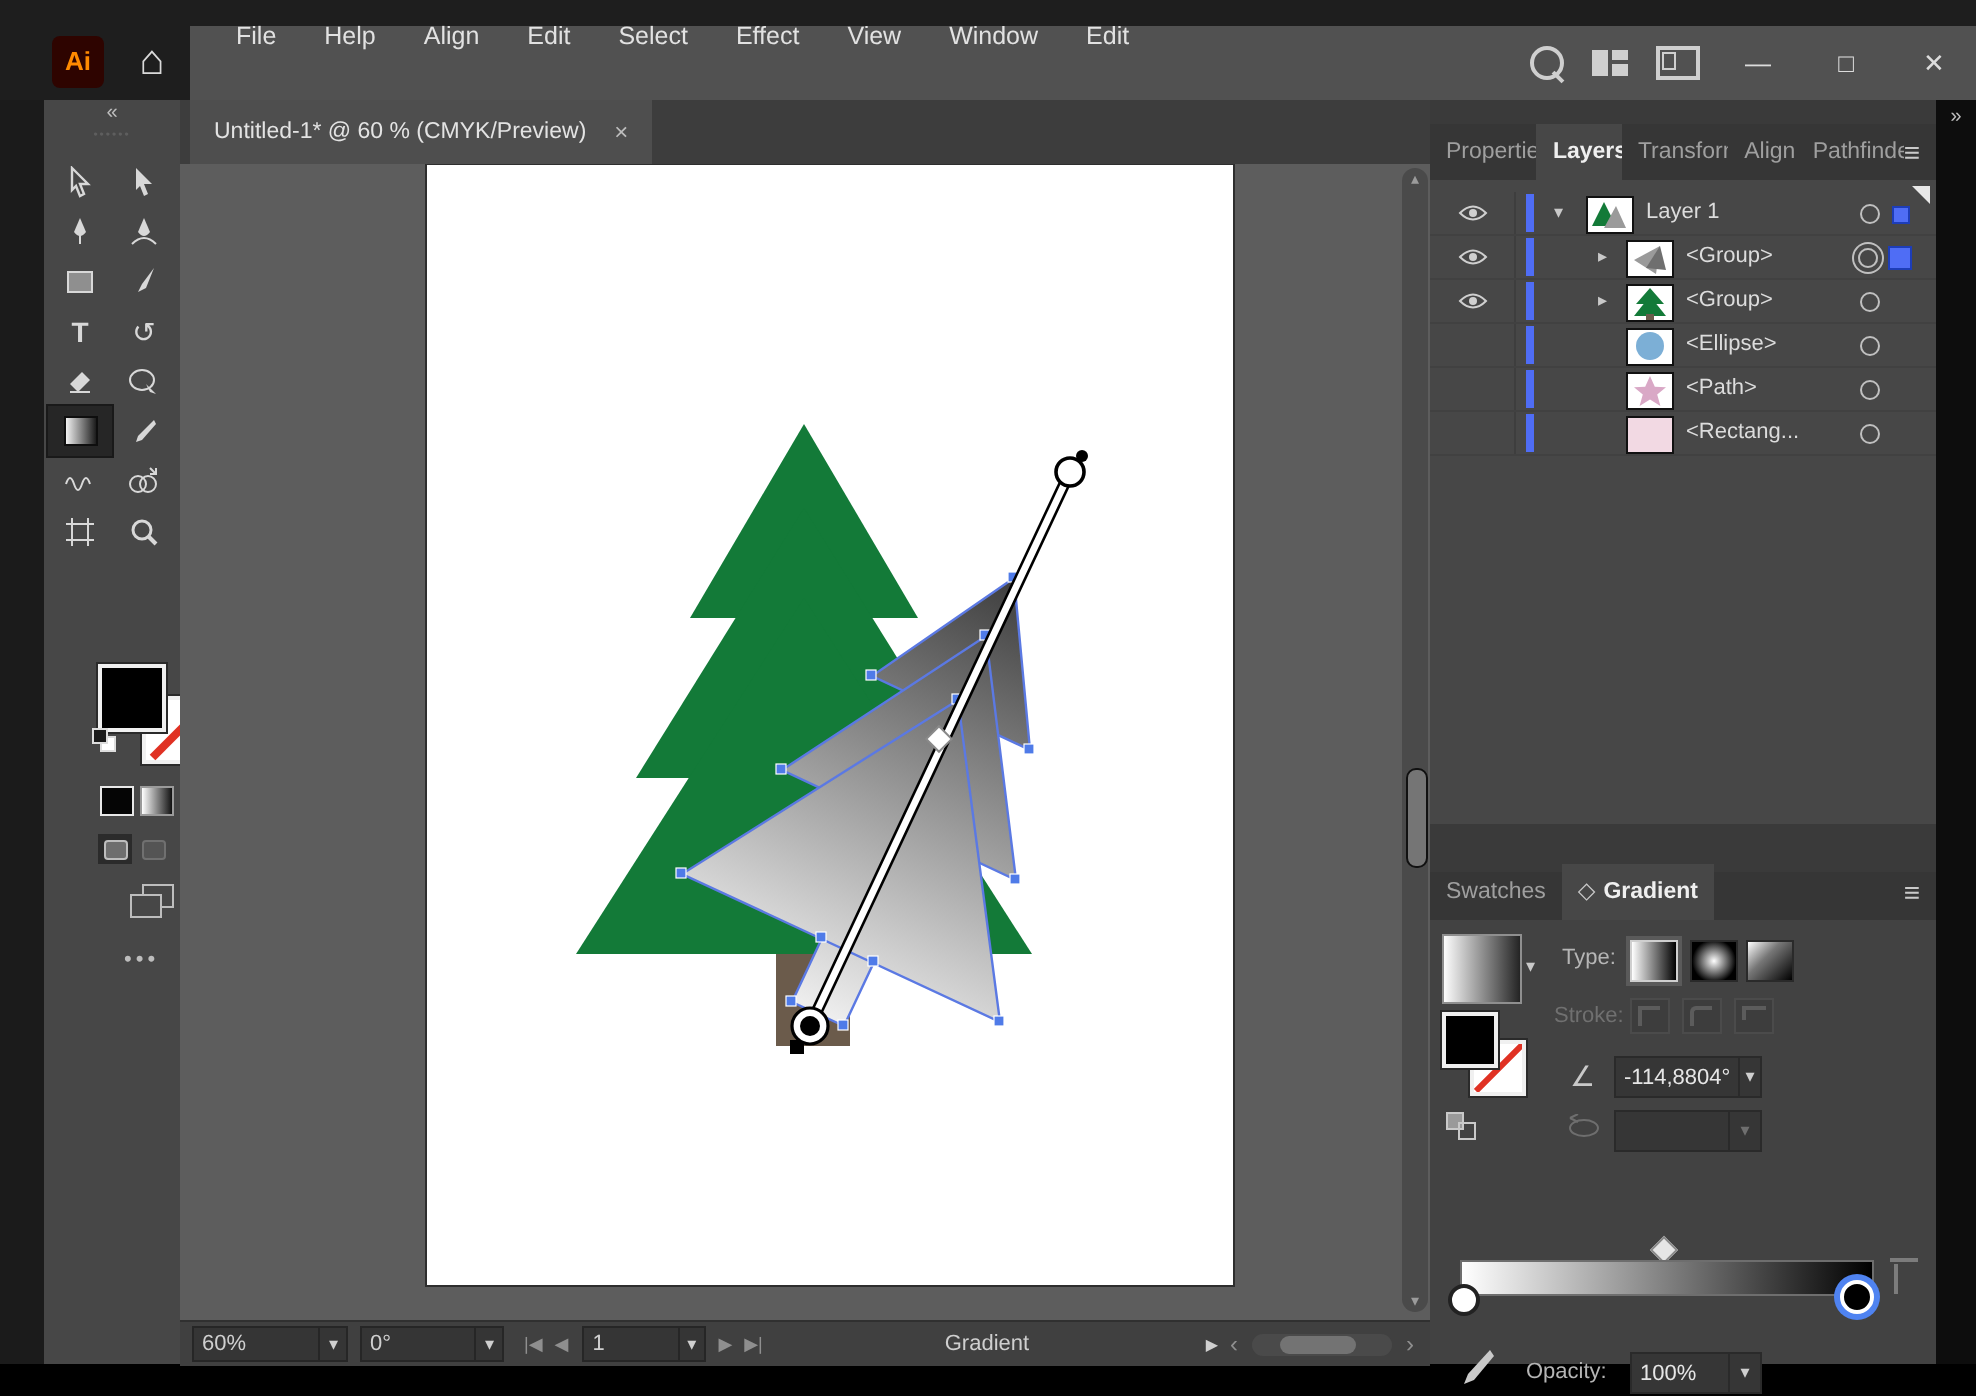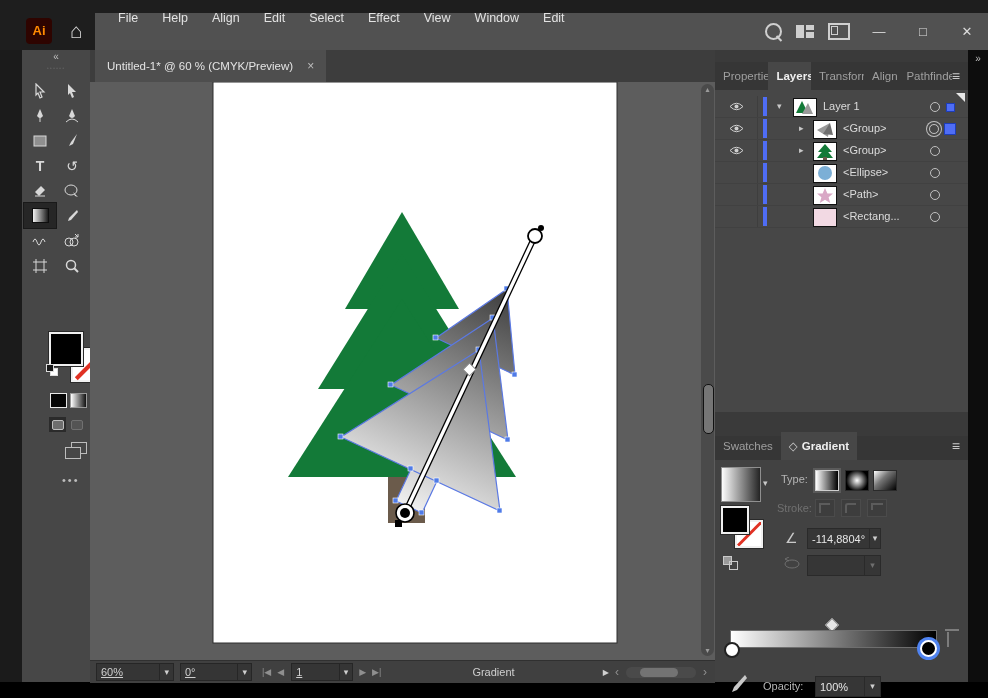--- a/index.html
+++ b/index.html
@@ -59,21 +59,21 @@
   .doc-tab .lbl{color:#e3e3e3;font-size:11.5px;}
   .doc-tab .x{color:#bdbdbd;font-size:12px;}
   .canvas{left:90px;top:82px;width:625px;height:578px;background:#5d5d5d;overflow:hidden;}
   .canvas svg{position:absolute;left:0;top:0;}
   .vscroll{position:absolute;right:1px;top:2px;width:13px;height:572px;background:#4a4a4a;border-radius:7px;}
   .vscroll .arr{position:absolute;left:0;width:13px;text-align:center;color:#9b9b9b;font-size:8px;}
   .vscroll .thumb{position:absolute;left:2px;top:300px;width:9px;height:48px;background:#757575;border-radius:5px;}
   .statusbar{left:90px;top:660px;width:625px;height:22px;background:#404040;border-top:1px solid #303030;
              display:flex;align-items:center;font-size:11px;color:#cfcfcf;}
   .combo{background:#353535;border:1px solid #262626;height:16px;display:flex;align-items:center;padding:0 4px;gap:6px;}
-  .combo .cv{min-width:28px;text-decoration:underline;}
+  .combo .cv{min-width:28px;}
   .combo .ch{color:#cfcfcf;font-size:9px;border-left:1px solid #262626;padding-left:4px;height:16px;line-height:16px;}
   .nav{color:#8f8f8f;font-size:9px;margin:0 3px;}
   .hscroll-track{position:relative;width:70px;height:11px;background:#4a4a4a;border-radius:6px;margin:0 4px;}
   .hscroll-thumb{position:absolute;left:14px;top:1px;width:38px;height:9px;background:#737373;border-radius:5px;}
   
   .dock{left:715px;top:50px;width:253px;height:632px;background:#3a3a3a;}
   .right-gutter{left:968px;top:50px;width:20px;height:632px;background:#0d0d0d;}
   .dock-expand{left:968px;top:53px;width:20px;text-align:center;color:#bdbdbd;font-size:10px;}
   .ptabs{position:absolute;left:0;top:12px;width:253px;height:28px;background:#363636;display:flex;align-items:flex-end;}
   .ptab{height:28px;line-height:28px;padding:0 8px;color:#9f9f9f;font-size:11.5px;white-space:nowrap;overflow:hidden;}

